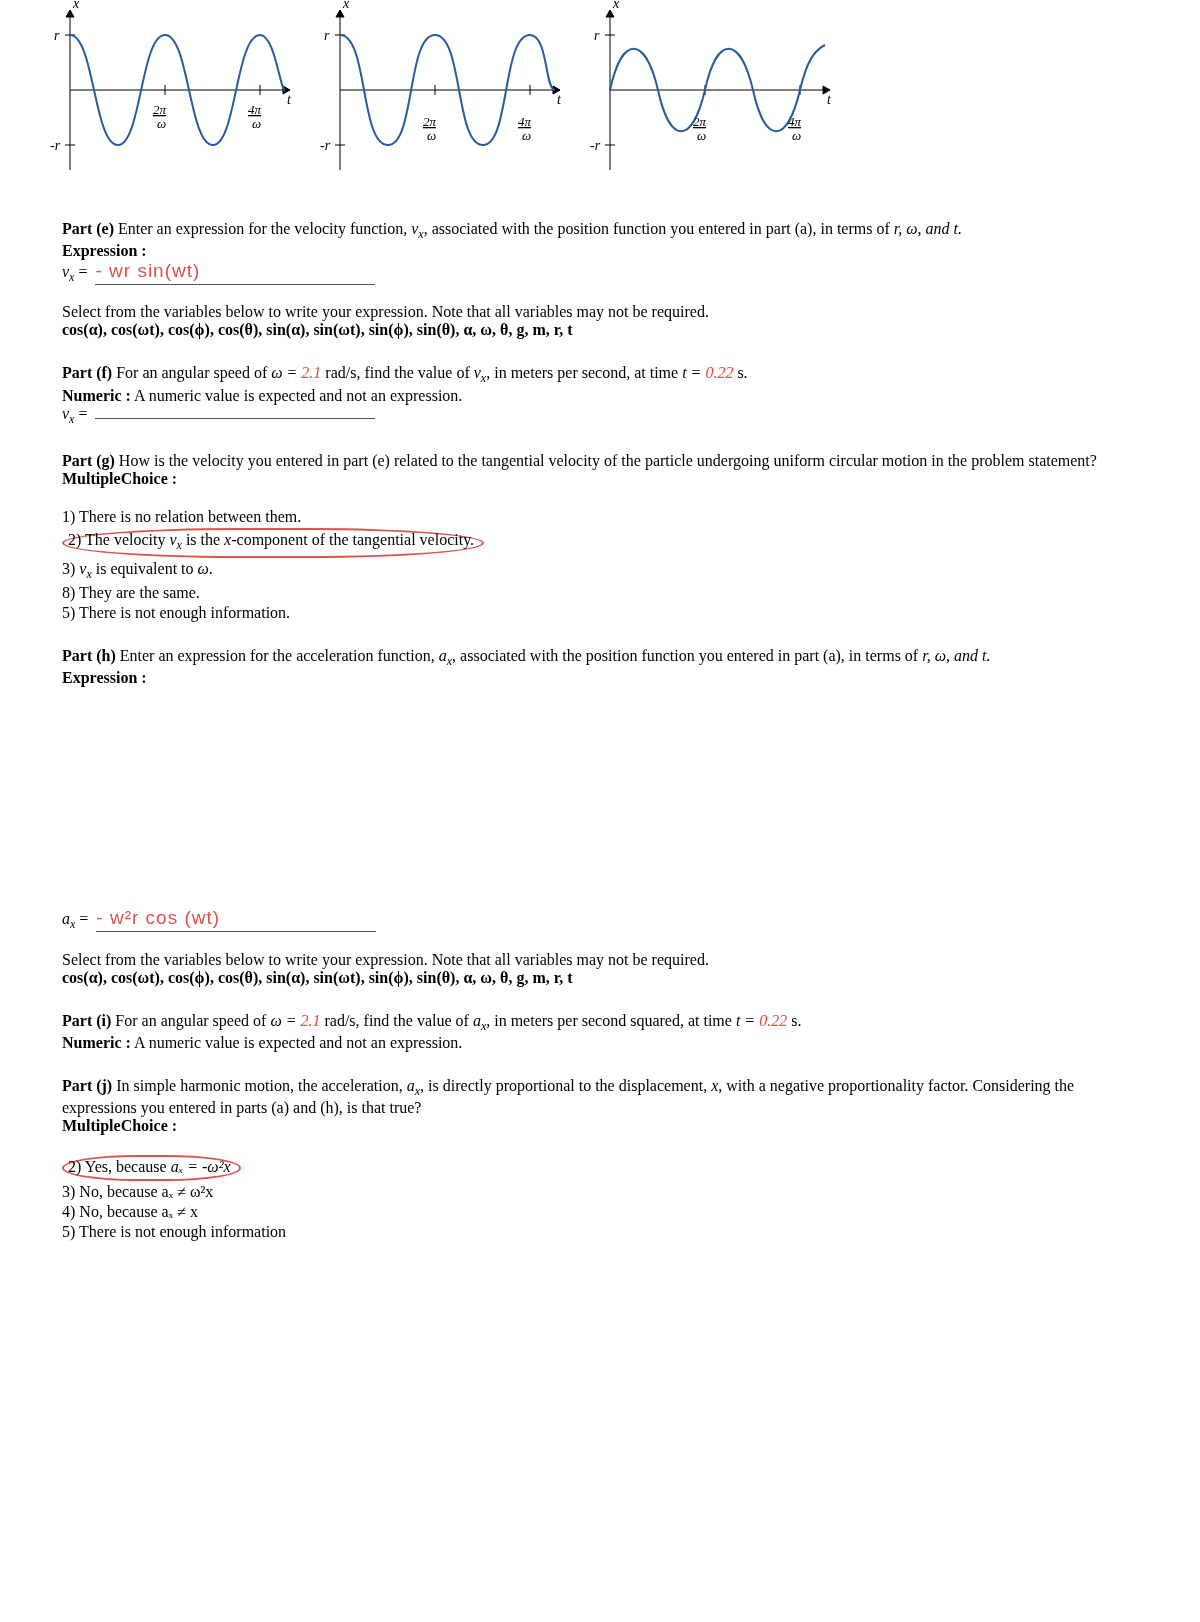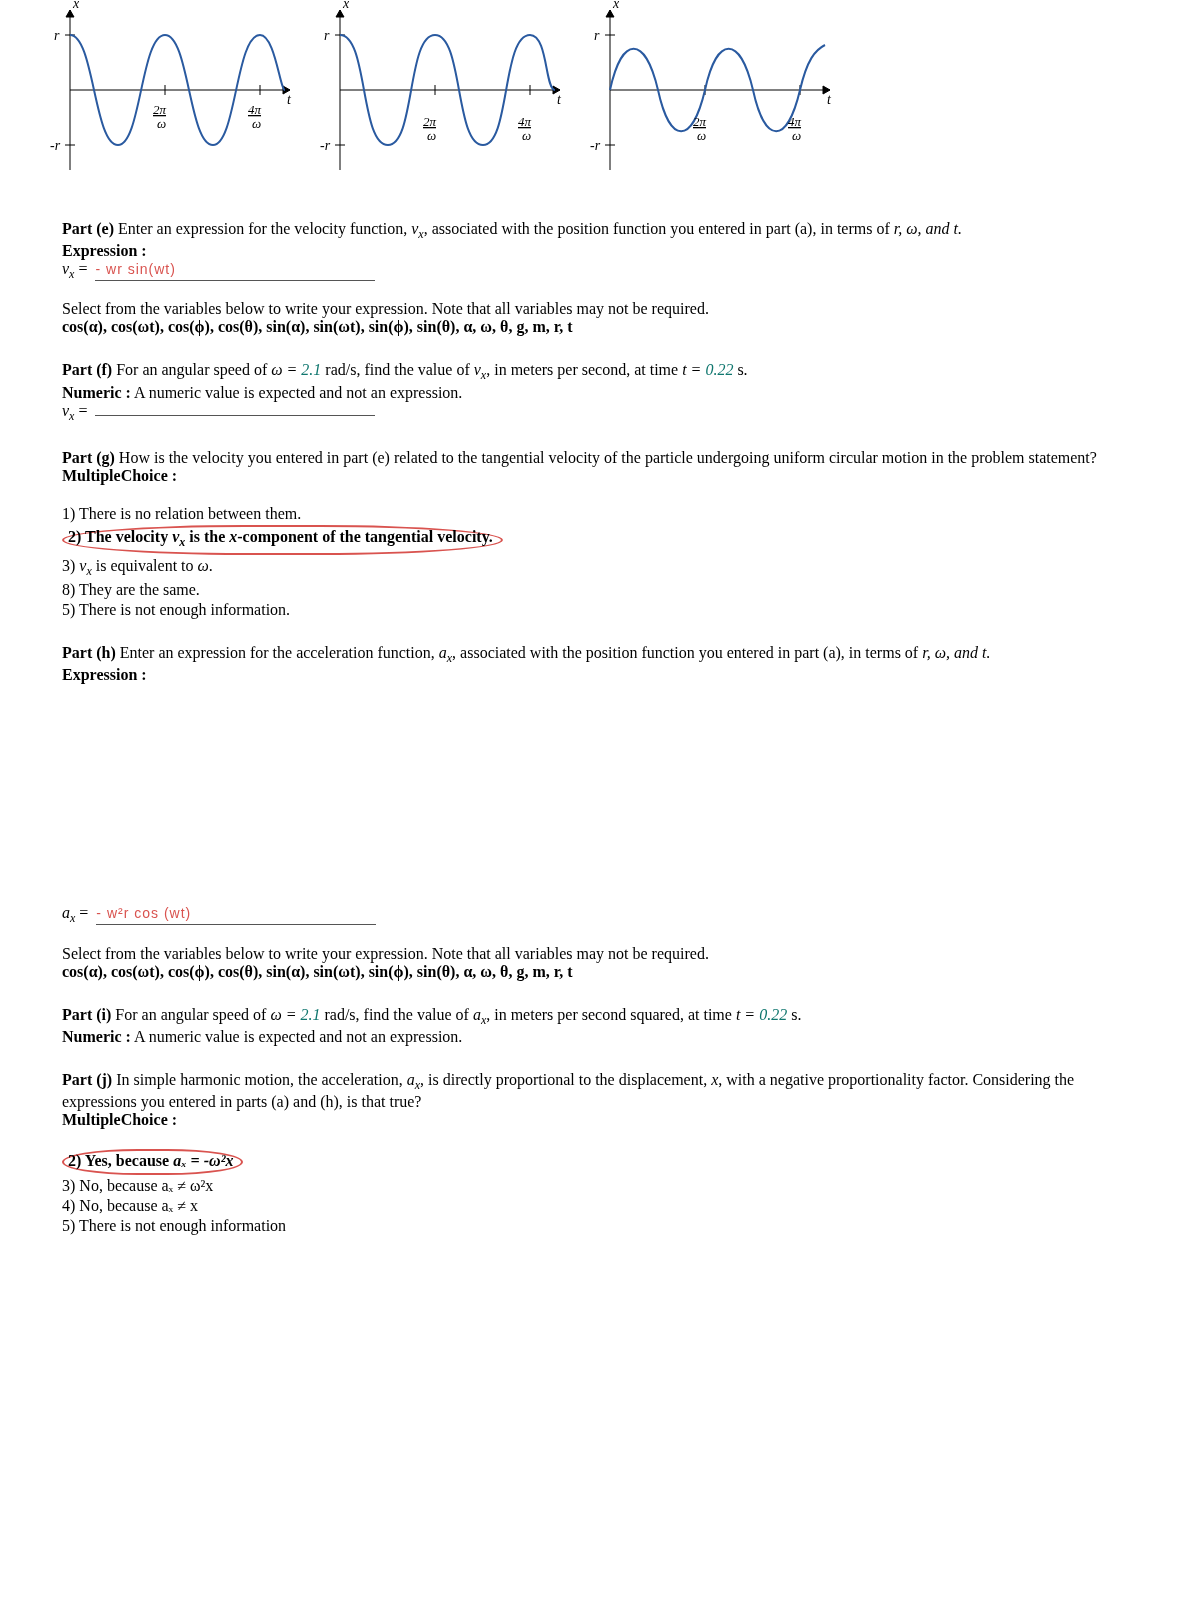--- a/index.html
+++ b/index.html
@@ -21,46 +21,45 @@
     width: 260px;
     height: 180px;
   }
   .content {
     padding: 0 62px;
   }
   .part-label { font-weight: bold; }
   .section { margin-bottom: 25px; }
   .italic-var { font-style: italic; }
   .sub { vertical-align: sub; font-size: 0.75em; font-style: italic; }
-  .highlight { color: #0f766e; font-style: italic; }
+  .highlight { color: #ef4444; font-style: italic; }
   .answer-line {
     display: inline-block;
     border-bottom: 1px solid #555;
     min-width: 280px;
     margin-left: 4px;
     padding-bottom: 2px;
   }
   .handwritten {
     font-family: 'Comic Sans MS', cursive, sans-serif;
     color: #d9534f;
     font-weight: normal;
     letter-spacing: 1px;
-    font-size: 14px;
+    font-size: 19px;
     margin-top: 18px;
   }
   .italic-ans { }
   .mc-option {
     margin: 2px 0;
   }
   .circled {
     display: inline-block;
     border: 2px solid #d9534f;
     border-radius: 50% / 60%;
     padding: 1px 8px 3px 4px;
-    font-weight: bold;
   }
   .big-gap { height: 220px; }
   svg text { font-family: 'Times New Roman', serif; font-style: italic; }
 </style>
 </head>
 <body>
 
 <div class="graphs-row">
 
   <svg class="graph" viewBox="0 0 260 180">

